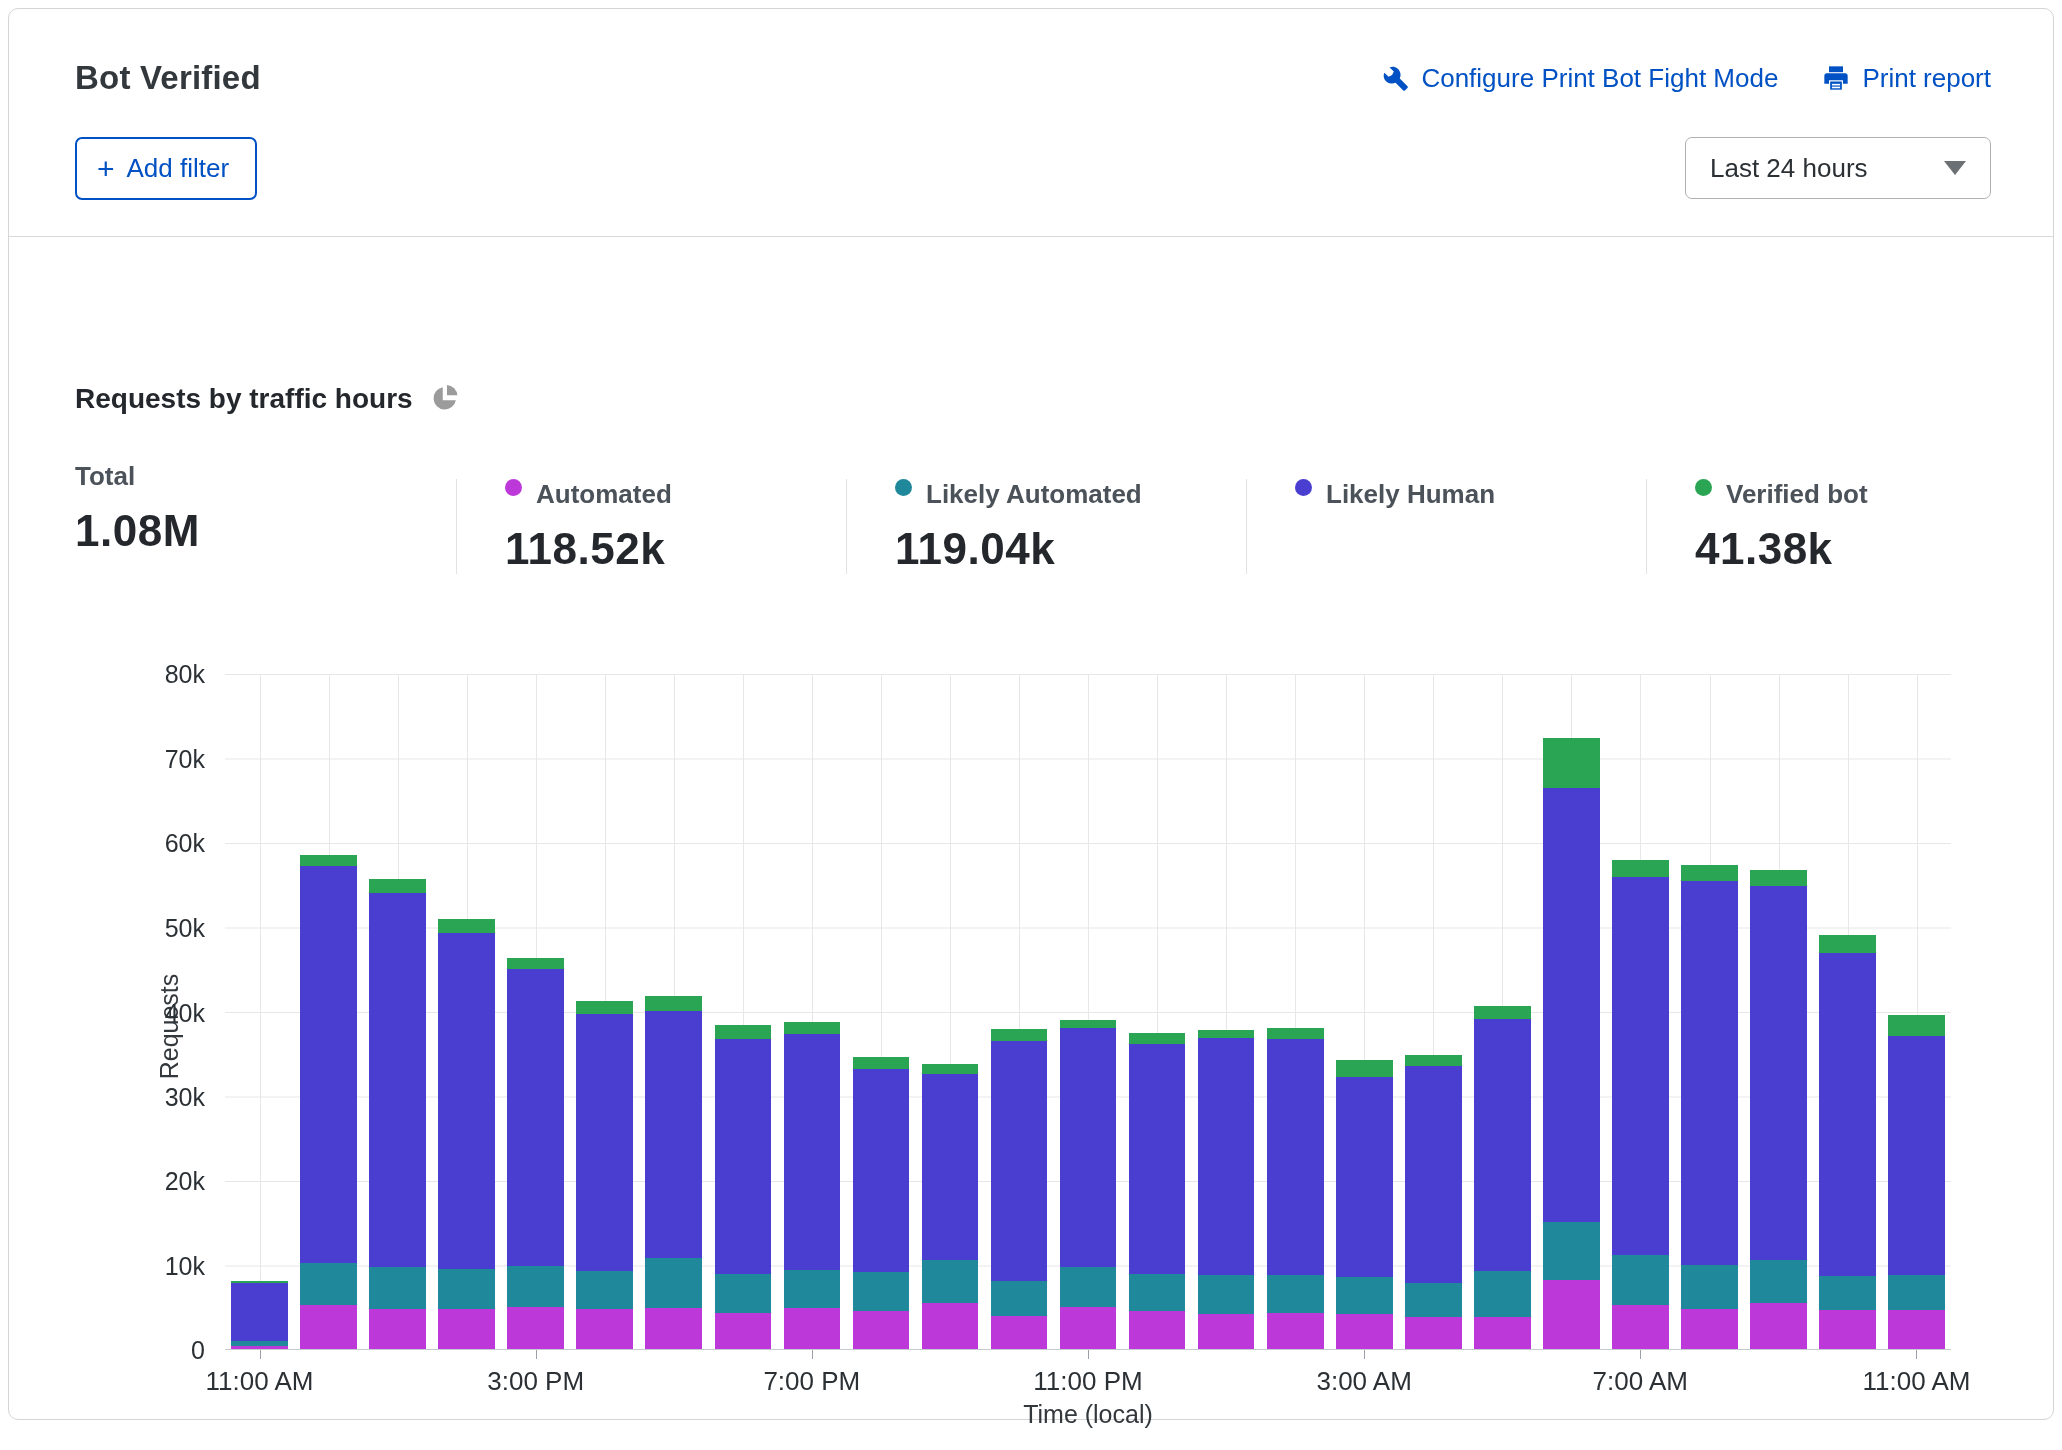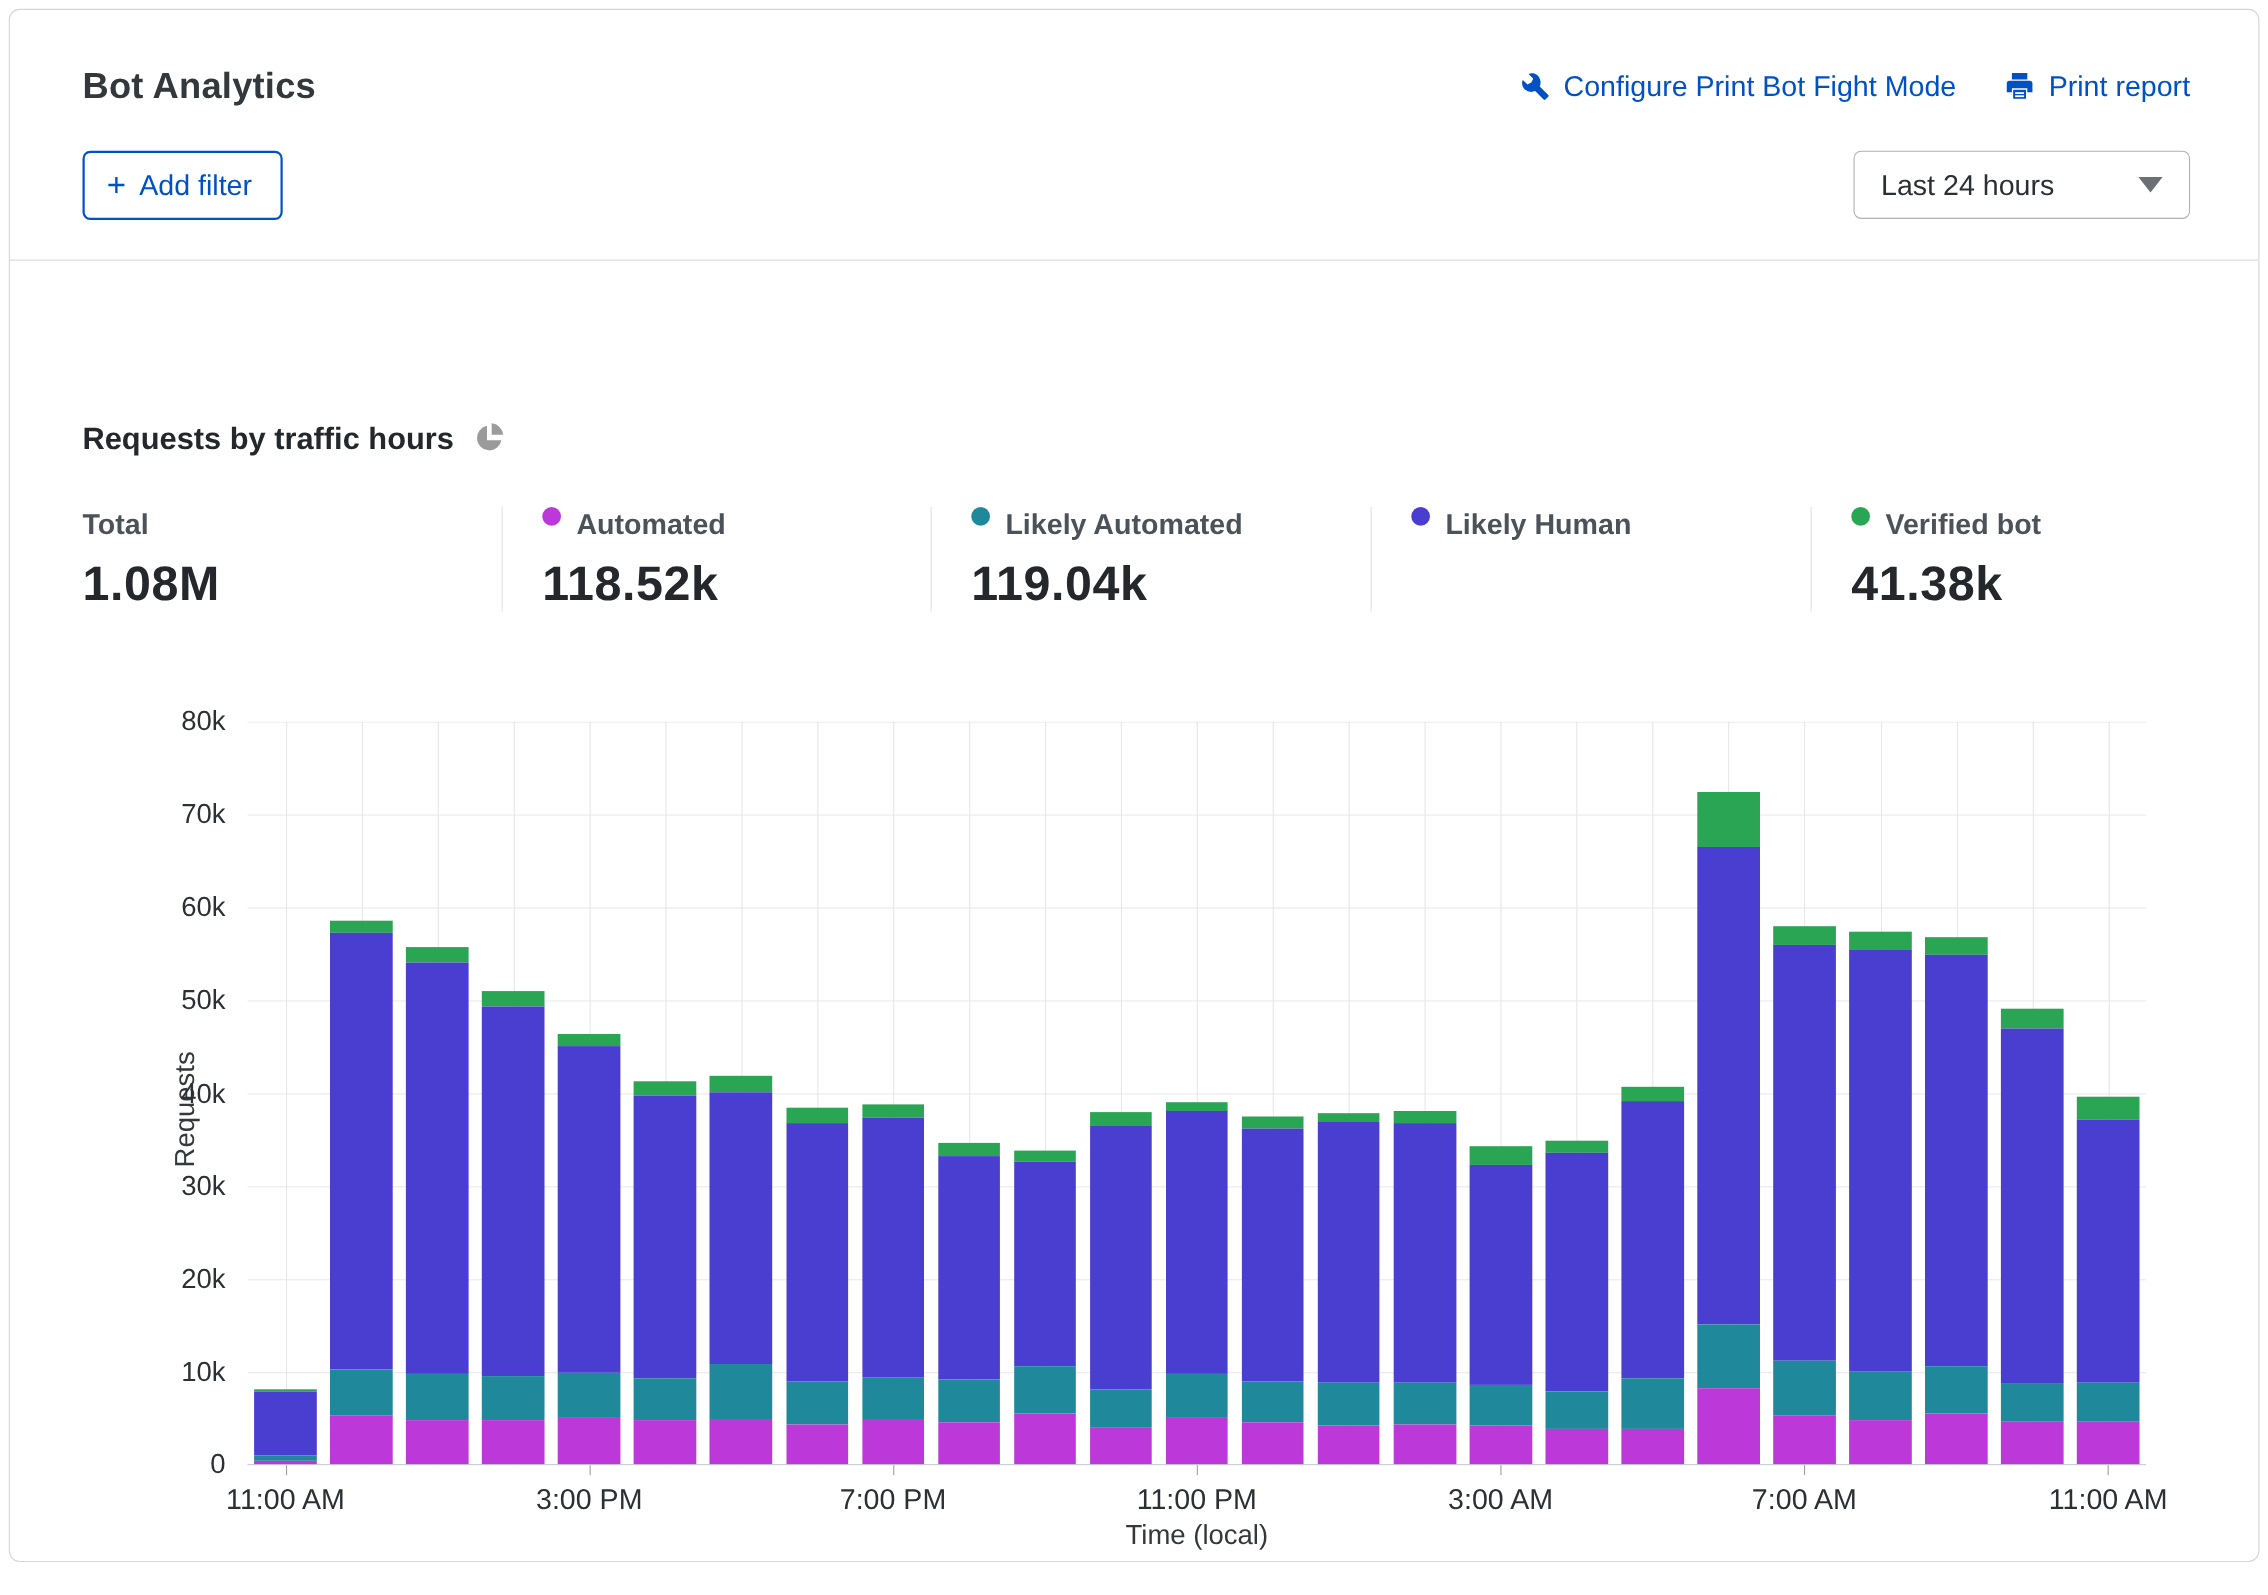--- a/index.html
+++ b/index.html
@@ -33,21 +33,21 @@
   .caret { width:0; height:0; border-left:11px solid transparent; border-right:11px solid transparent; border-top:14px solid #6b7075; }
 
   
   .chart-section { padding:146px 60px 0 66px; }
   .section-title-row { display:flex; align-items:center; gap:16px; }
   .section-title { font-size:28px; font-weight:bold; color:#24282d; }
   .pie-icon svg { display:block; }
 
   .stats-row { display:flex; margin-top:46px; }
   .stat { padding-right:30px; }
-  .stat + .stat { border-left:1px solid #e2e2e2; padding-left:36px; }
+  .stat + .stat { border-left:1px solid #e2e2e2; padding-left:48px;margin-top:18px; }
   .stat-label-row { display:flex; align-items:flex-start; gap:14px;font-weight:bold; }
   .stat-dot { width:17px; height:17px; border-radius:50%; }
   .stat-label { font-size:26px; color:#4b5259; }
   .stat-value { font-size:44px; font-weight:bold; color:#24282d; margin-top:14px; letter-spacing:.5px; }
   .stat-0 { width:381px; }
   .stat-1 { width:390px; }
   .stat-2 { width:400px; }
   .stat-3 { width:400px; }
   .stat-4 { flex:1; }
 
@@ -76,21 +76,21 @@
   .x-label { position:absolute; top:16px; transform:translateX(-50%); font-size:26px; color:#2b3035; white-space:nowrap; }
   .x-axis-title { width:1726px; text-align:center; font-size:25px; color:#33383d; margin-top:10px; }
 </style>
 </head>
 <body>
 
 <div class="card">
 
   <div class="card-header">
     <div class="header-row1">
-      <div class="page-title">Bot Analytics</div>
+      <div class="page-title">Bot Verified</div>
       <div class="header-links">
         <div class="hlink">
           <span>
             <svg width="28" height="28" viewBox="0 0 24 24" fill="#0051c3">
                 <path d="M22.7 19.1l-6.6-6.6c.6-1.5.9-3.2.4-4.9C15.7 4.4 13 2.3 10 2.3c-.9 0-1.8.2-2.6.6L11 6.5 9.5 9.5 6.5 11 2.9 7.4c-.4.8-.6 1.7-.6 2.6 0 3 2.1 5.7 5.3 6.5 1.7.5 3.4.2 4.9-.4l6.6 6.6c.4.4 1 .4 1.4 0l2.2-2.2c.4-.4.4-1 0-1.4z"></path>
               </svg>
           </span>
           <span>Configure Print Bot Fight Mode</span>
         </div>
         <div class="hlink">

